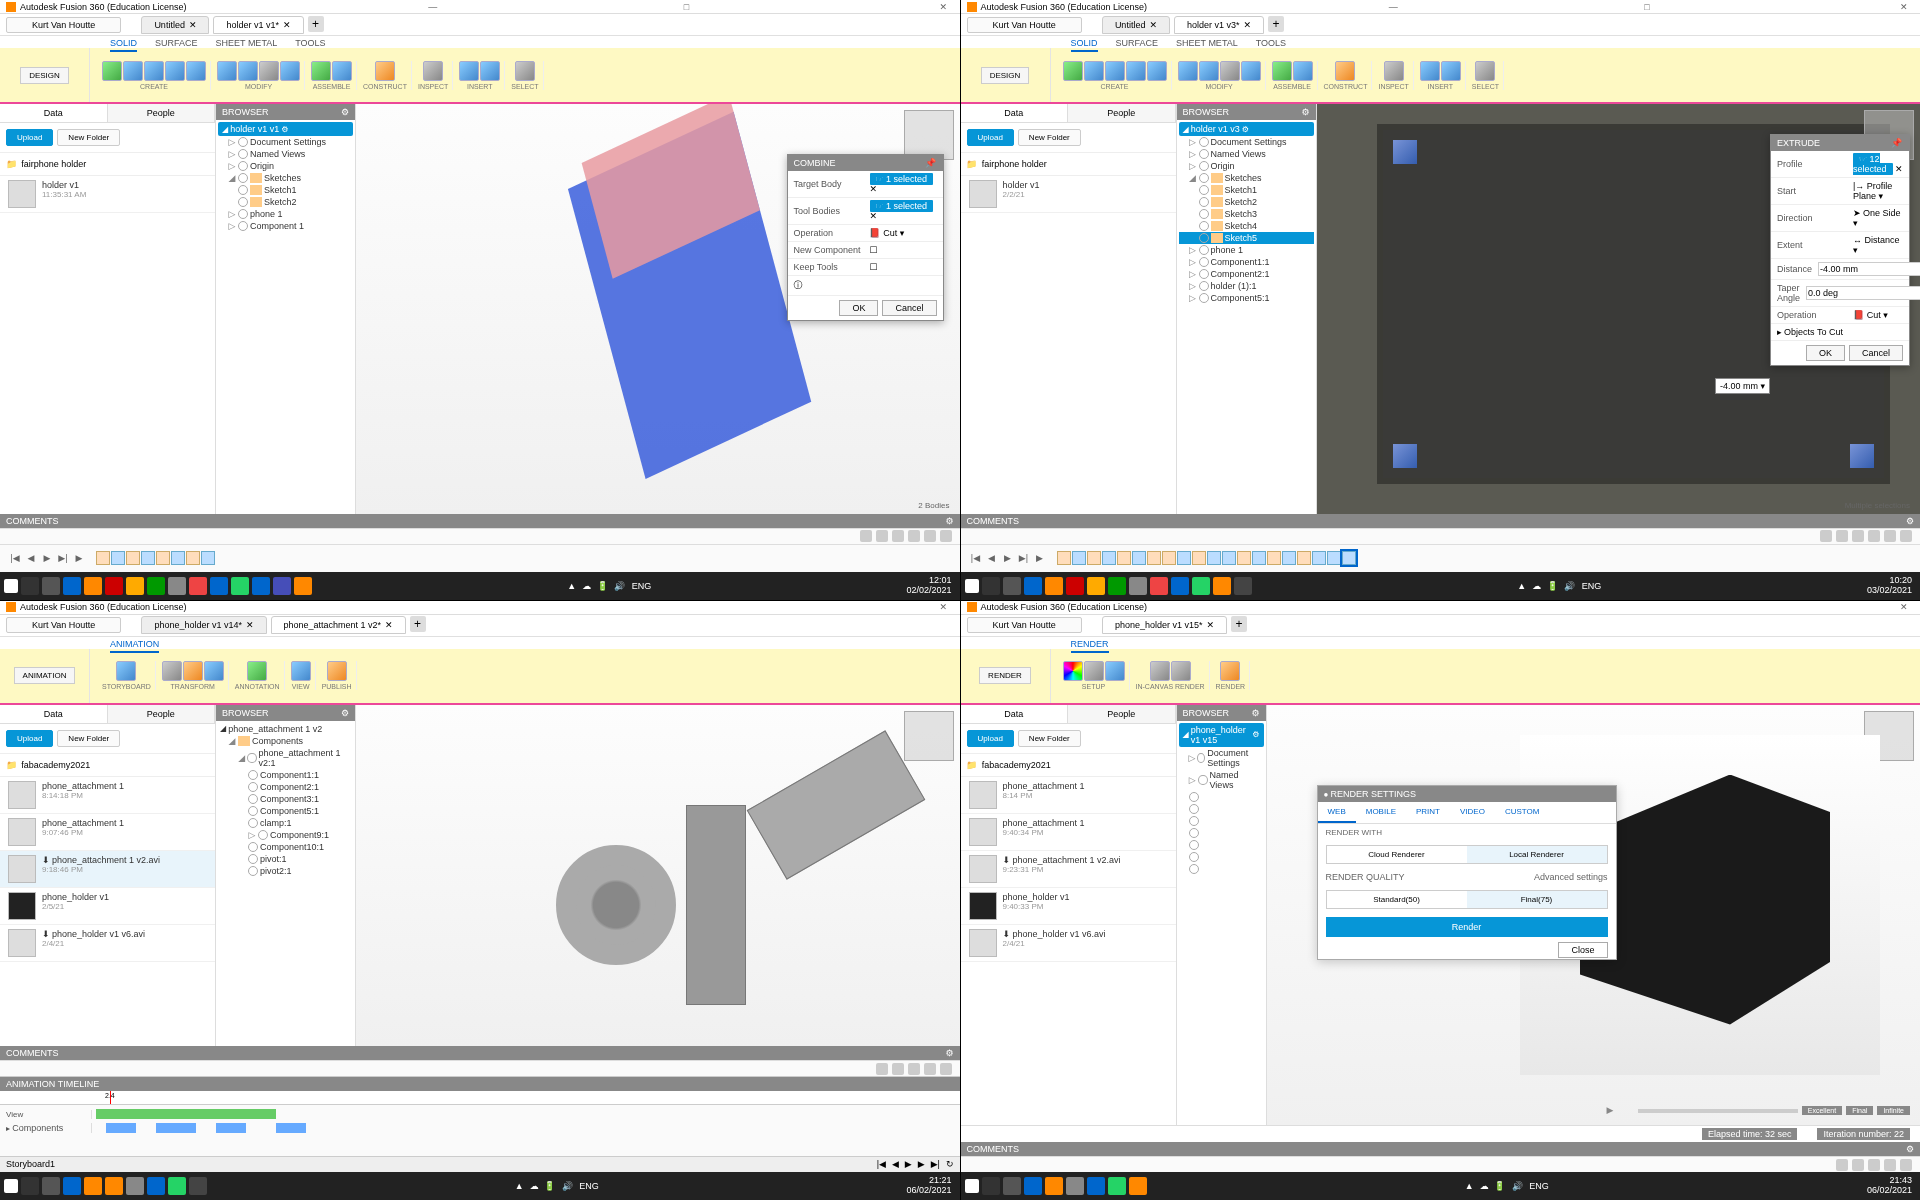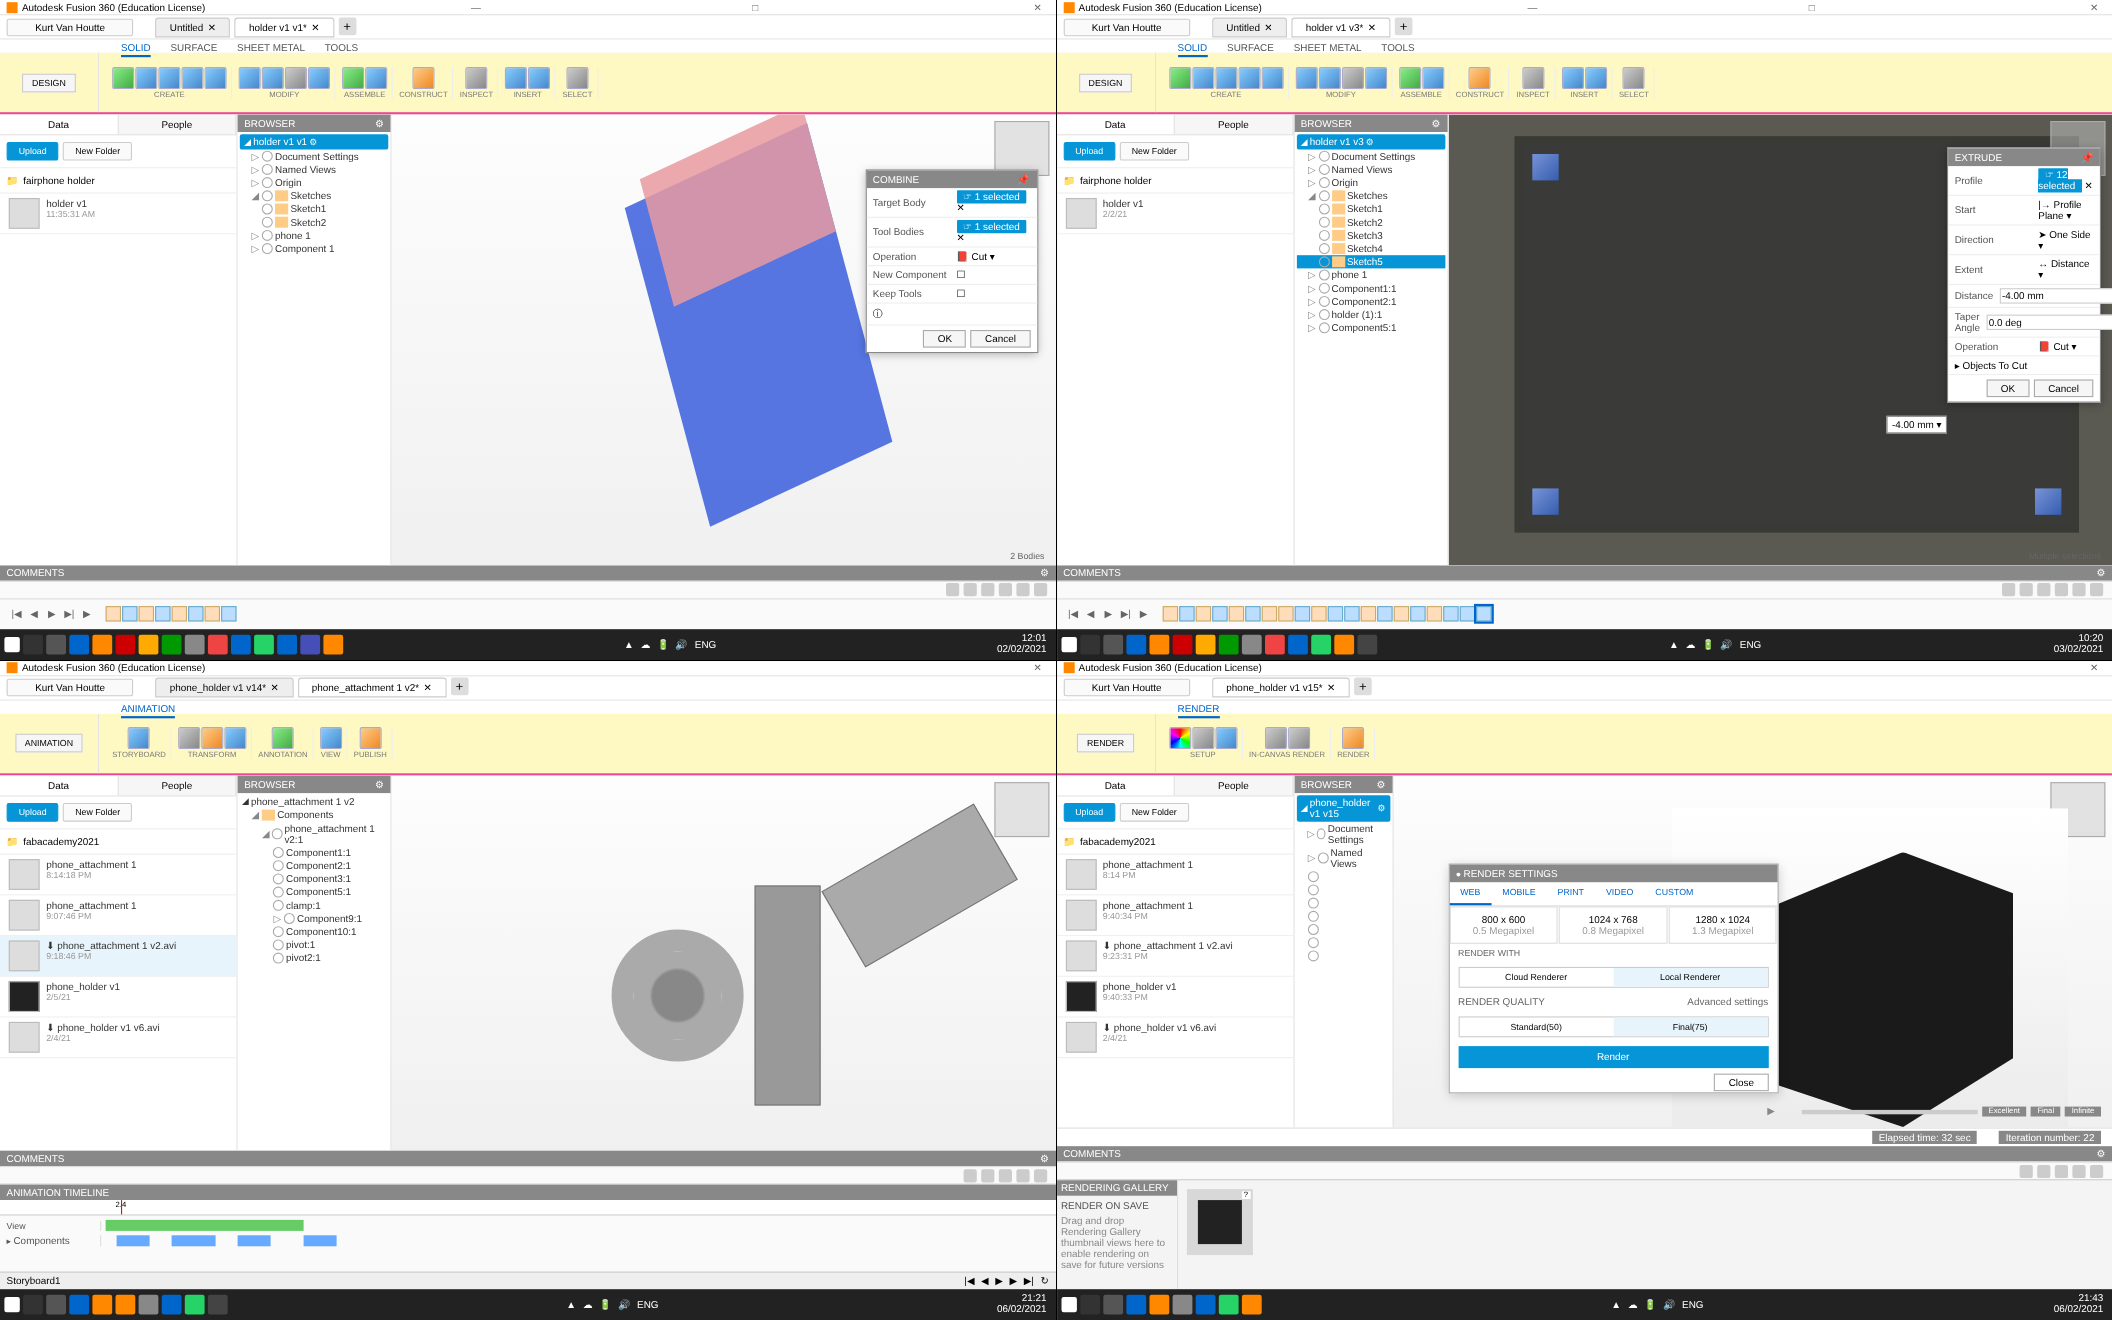--- a/index.html
+++ b/index.html
@@ -1094,34 +1094,20 @@
 
       <div class="renderdlg">
         <div class="rhead">● <span>RENDER SETTINGS</span></div>
         <div class="rtabs2">
           <div class="rt active">WEB</div>
           <div class="rt">MOBILE</div>
           <div class="rt">PRINT</div>
           <div class="rt">VIDEO</div>
           <div class="rt">CUSTOM</div>
         </div>
-        <div class="rgrid">
-          <div class="rcell">
-              <div>800 x 600</div>
-              <div style="color:#999">0.5 Megapixel</div>
-            </div>
-          <div class="rcell">
-              <div>1024 x 768</div>
-              <div style="color:#999">0.8 Megapixel</div>
-            </div>
-          <div class="rcell">
-              <div>1280 x 1024</div>
-              <div style="color:#999">1.3 Megapixel</div>
-            </div>
-        </div>
         <div class="rsect">RENDER WITH</div>
         <div class="rsplitbtn">
             <div>Cloud Renderer</div>
             <div class="sel">Local Renderer</div>
           </div>
         <div class="rsect" style="display:flex;justify-content:space-between">
             <span>RENDER QUALITY</span>
             <span>Advanced settings</span>
           </div>
         <div class="rsplitbtn">
@@ -1153,31 +1139,20 @@
       <span>COMMENTS</span>
       <span class="opt">⚙</span>
     </div>
   <div class="navtools">
       <div class="ni"></div>
       <div class="ni"></div>
       <div class="ni"></div>
       <div class="ni"></div>
       <div class="ni"></div>
     </div>
-  <div class="rgallery">
-    <div class="rgside">
-      <div style="background:#888;color:#fff;padding:2px 4px;margin:-4px -4px 4px">RENDERING GALLERY</div>
-      <div>RENDER ON SAVE</div>
-      <div style="margin-top:4px;color:#888">Drag and drop Rendering Gallery thumbnail views here to enable rendering on save for future versions</div>
-    </div>
-    <div class="rgthumb">
-      <div style="position:absolute;inset:10px;background:#222"></div>
-      <div class="pct">?</div>
-    </div>
-  </div>
   <div class="taskbar">
       <div class="ti win"></div>
       <div class="ti" style="background:#333"></div>
       <div class="ti" style="background:#555"></div>
       <div class="ti" style="background:#06c"></div>
       <div class="ti" style="background:#f80"></div>
       <div class="ti" style="background:#888"></div>
       <div class="ti" style="background:#06c"></div>
       <div class="ti" style="background:#25D366"></div>
       <div class="ti" style="background:#ff8800"></div>

